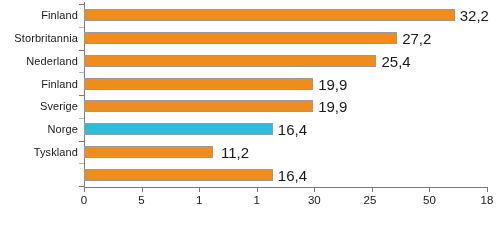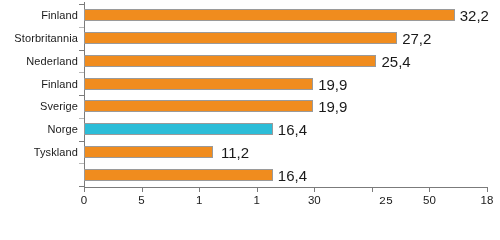--- a/index.html
+++ b/index.html
@@ -207,20 +207,20 @@
       <div class="x-tick-label" style="left: 84px;">0</div>
       <div class="x-tick" style="left: 141.571px;"></div>
       <div class="x-tick-label" style="left: 141.571px;">5</div>
       <div class="x-tick" style="left: 199.143px;"></div>
       <div class="x-tick-label" style="left: 199.143px;">1</div>
       <div class="x-tick" style="left: 256.714px;"></div>
       <div class="x-tick-label" style="left: 256.714px;">1</div>
       <div class="x-tick" style="left: 314.286px;"></div>
       <div class="x-tick-label" style="left: 314.286px;">30</div>
       <div class="x-tick" style="left: 371.857px;"></div>
-      <div class="x-tick-label" style="left: 386px; font-family: Liberation Mono, monospace;">25</div>
+      <div class="x-tick-label" style="left: 370px;">25</div>
       <div class="x-tick" style="left: 429.429px;"></div>
       <div class="x-tick-label" style="left: 429.429px;">50</div>
       <div class="x-tick" style="left: 487px;"></div>
       <div class="x-tick-label" style="left: 487px;">18</div>
     </div>
 
 </div>
 
 </body></html>

